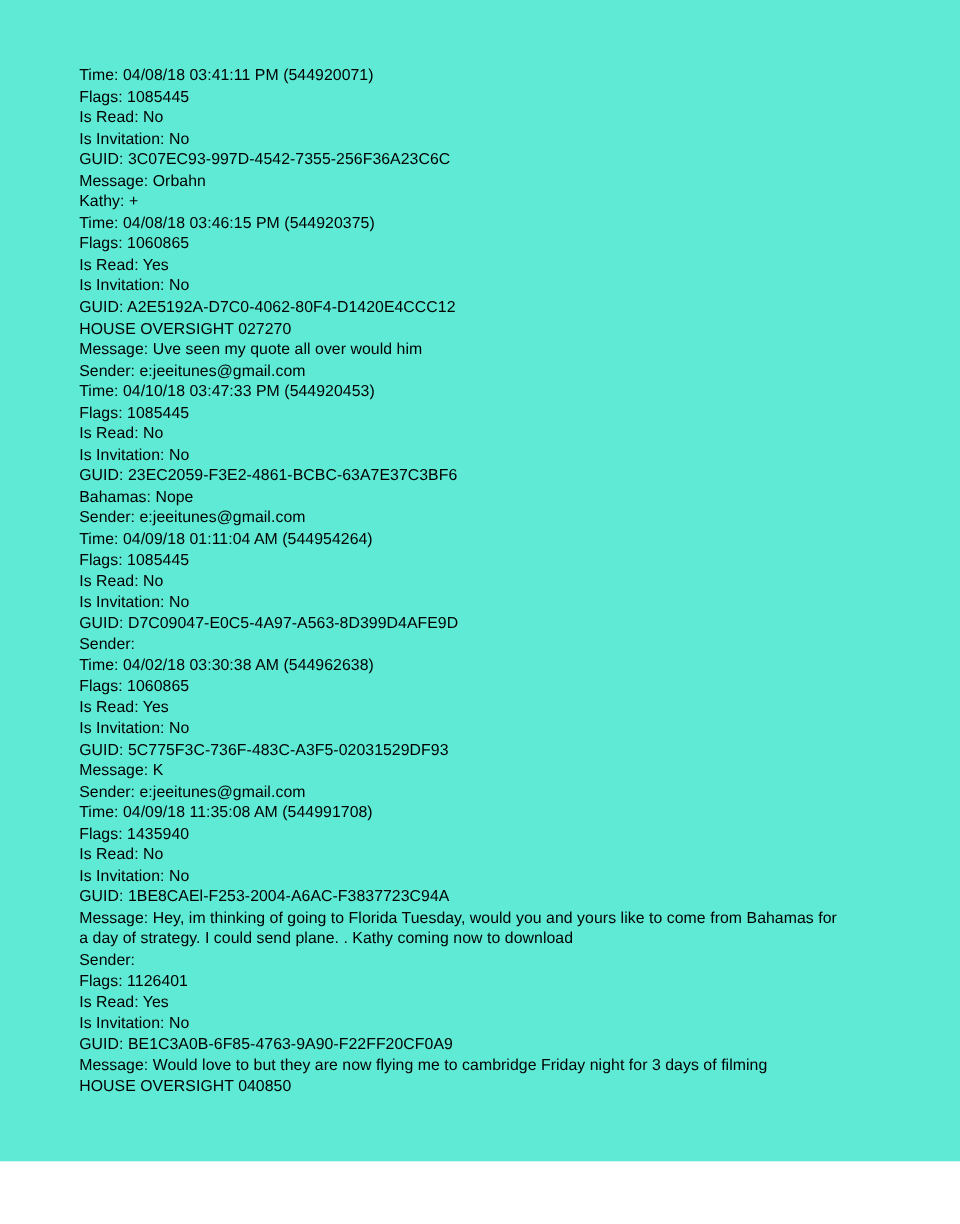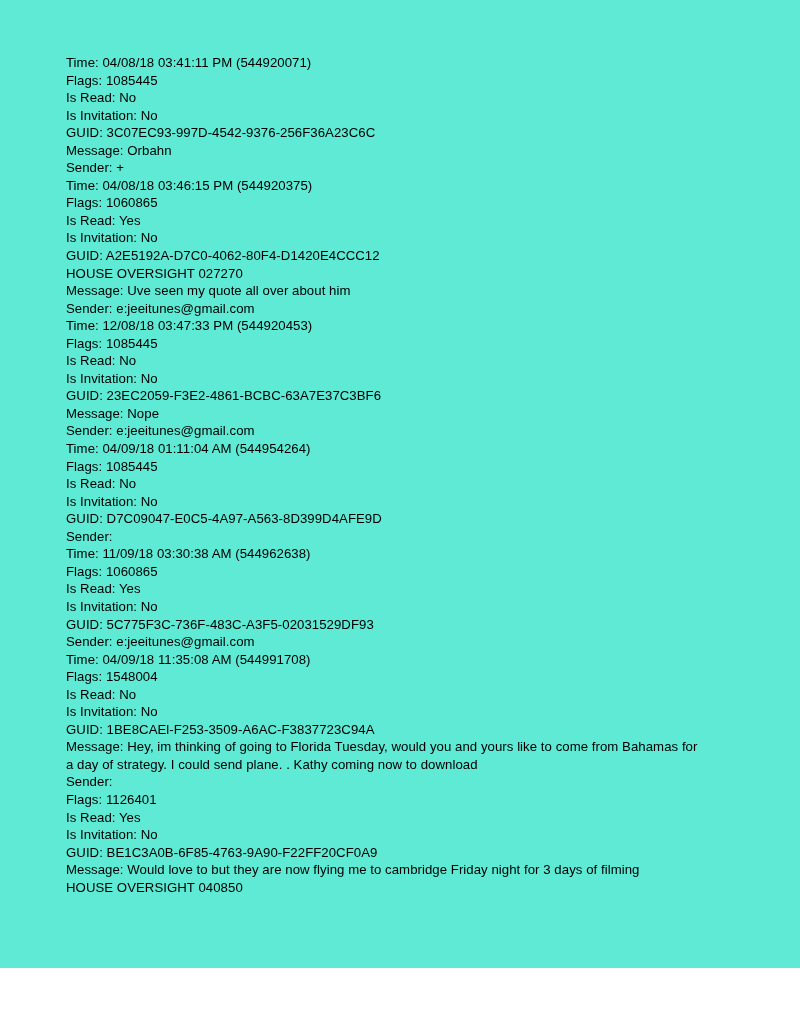--- a/index.html
+++ b/index.html
@@ -33,55 +33,56 @@
 </style>
 </head>
 <body>
 
 <div class="page">
   <div class="doc-body" id="doc-body">
       <div class="line">Time: 04/08/18 03:41:11 PM (544920071)</div>
       <div class="line">Flags: 1085445</div>
       <div class="line">Is Read: No</div>
       <div class="line">Is Invitation: No</div>
-      <div class="line">GUID: 3C07EC93-997D-4542-9376-256F36A23C6C</div>
+      <div class="line">GUID: 3C07EC93-997D-4542-7355-256F36A23C6C</div>
       <div class="line">Message: Orbahn</div>
-      <div class="line">Sender: +</div>
+      <div class="line">Kathy: +</div>
       <div class="line">Time: 04/08/18 03:46:15 PM (544920375)</div>
       <div class="line">Flags: 1060865</div>
       <div class="line">Is Read: Yes</div>
       <div class="line">Is Invitation: No</div>
       <div class="line">GUID: A2E5192A-D7C0-4062-80F4-D1420E4CCC12</div>
       <div class="line">HOUSE OVERSIGHT 027270</div>
-      <div class="line">Message: Uve seen my quote all over about him</div>
+      <div class="line">Message: Uve seen my quote all over would him</div>
       <div class="line">Sender: e:jeeitunes@gmail.com</div>
-      <div class="line">Time: 12/08/18 03:47:33 PM (544920453)</div>
+      <div class="line">Time: 04/10/18 03:47:33 PM (544920453)</div>
       <div class="line">Flags: 1085445</div>
       <div class="line">Is Read: No</div>
       <div class="line">Is Invitation: No</div>
       <div class="line">GUID: 23EC2059-F3E2-4861-BCBC-63A7E37C3BF6</div>
-      <div class="line">Message: Nope</div>
+      <div class="line">Bahamas: Nope</div>
       <div class="line">Sender: e:jeeitunes@gmail.com</div>
       <div class="line">Time: 04/09/18 01:11:04 AM (544954264)</div>
       <div class="line">Flags: 1085445</div>
       <div class="line">Is Read: No</div>
       <div class="line">Is Invitation: No</div>
       <div class="line">GUID: D7C09047-E0C5-4A97-A563-8D399D4AFE9D</div>
       <div class="line">Sender:</div>
-      <div class="line">Time: 11/09/18 03:30:38 AM (544962638)</div>
+      <div class="line">Time: 04/02/18 03:30:38 AM (544962638)</div>
       <div class="line">Flags: 1060865</div>
       <div class="line">Is Read: Yes</div>
       <div class="line">Is Invitation: No</div>
       <div class="line">GUID: 5C775F3C-736F-483C-A3F5-02031529DF93</div>
+      <div class="line">Message: K</div>
       <div class="line">Sender: e:jeeitunes@gmail.com</div>
       <div class="line">Time: 04/09/18 11:35:08 AM (544991708)</div>
-      <div class="line">Flags: 1548004</div>
+      <div class="line">Flags: 1435940</div>
       <div class="line">Is Read: No</div>
       <div class="line">Is Invitation: No</div>
-      <div class="line">GUID: 1BE8CAEl-F253-3509-A6AC-F3837723C94A</div>
+      <div class="line">GUID: 1BE8CAEl-F253-2004-A6AC-F3837723C94A</div>
       <div class="line">Message: Hey, im thinking of going to Florida Tuesday, would you and yours like to come from Bahamas for a day of strategy. I could send plane. . Kathy coming now to download</div>
       <div class="line">Sender:</div>
       <div class="line">Flags: 1126401</div>
       <div class="line">Is Read: Yes</div>
       <div class="line">Is Invitation: No</div>
       <div class="line">GUID: BE1C3A0B-6F85-4763-9A90-F22FF20CF0A9</div>
       <div class="line">Message: Would love to but they are now flying me to cambridge Friday night for 3 days of filming</div>
       <div class="line">HOUSE OVERSIGHT 040850</div>
     </div>
 </div>

